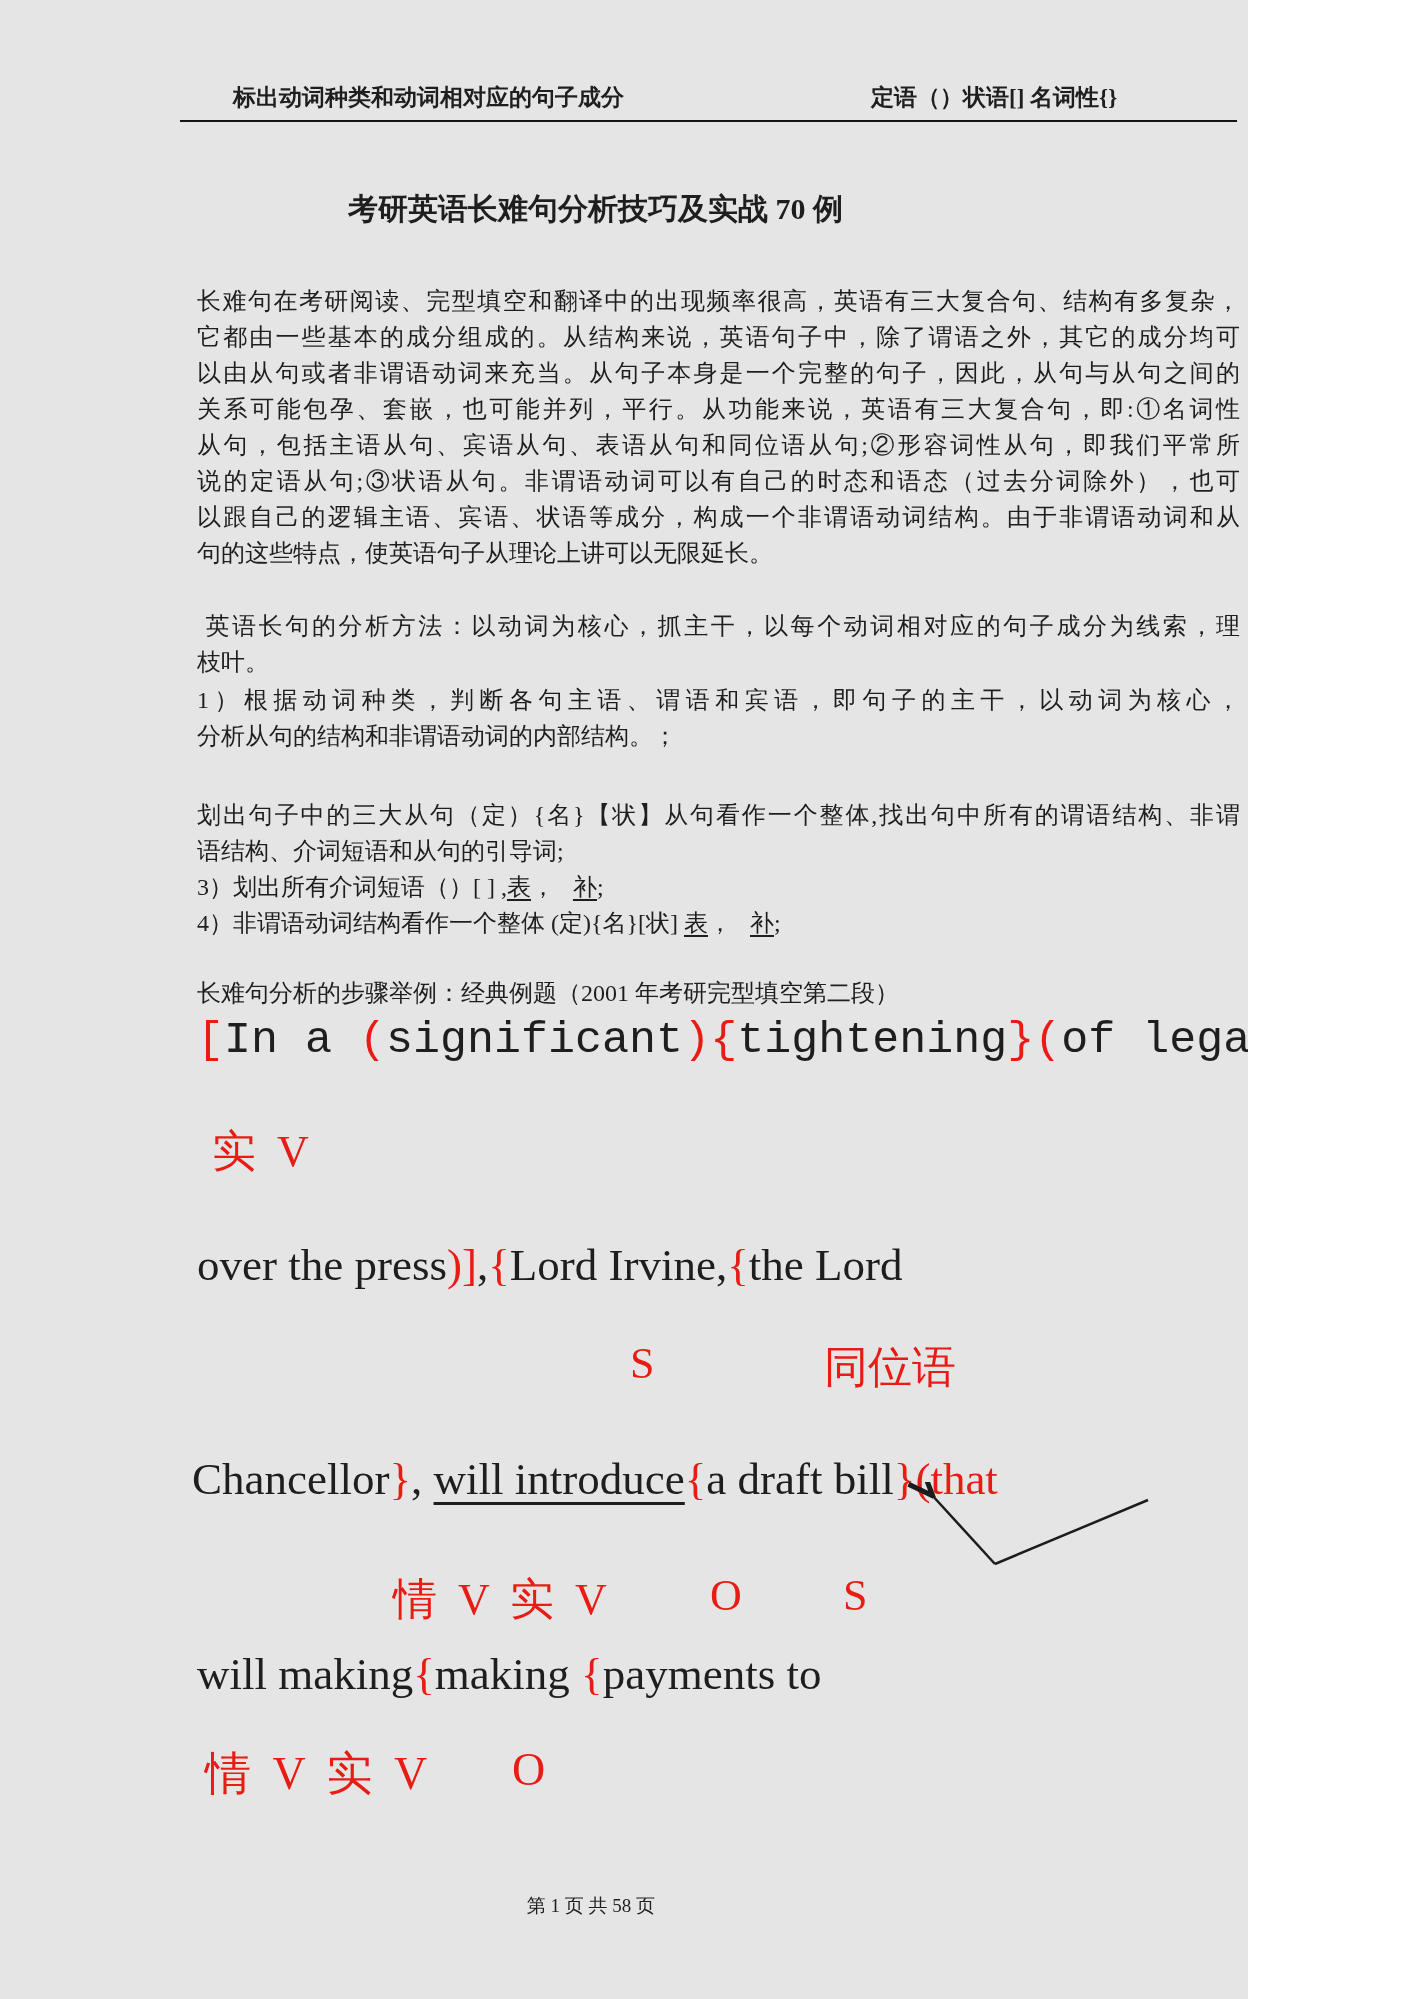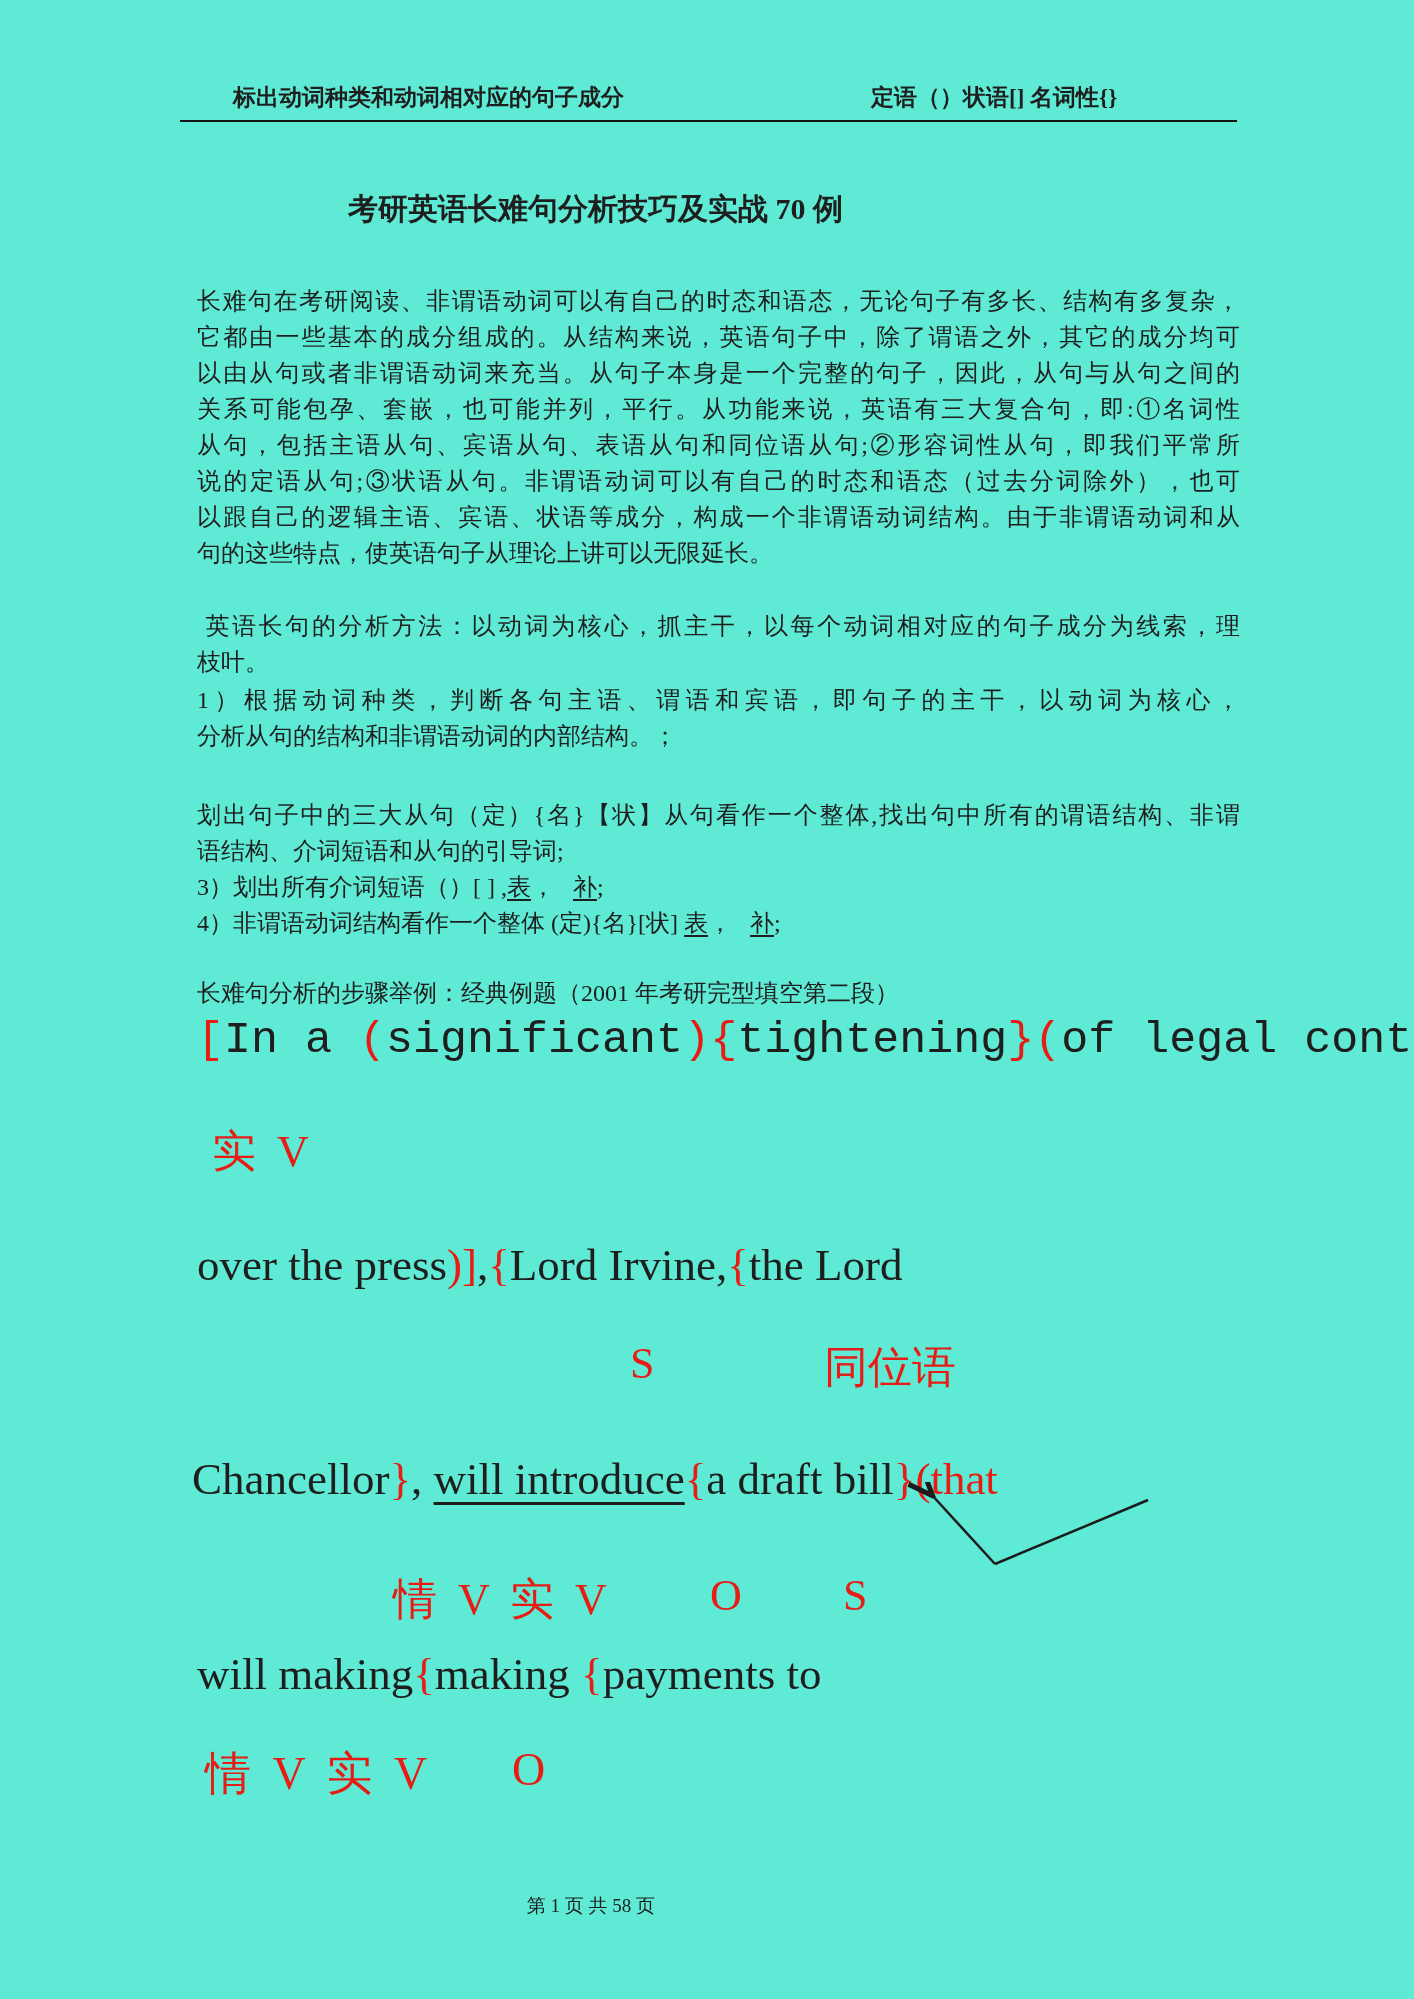--- a/index.html
+++ b/index.html
@@ -1,18 +1,18 @@
 <!DOCTYPE html>
 <html style="--red: #e81c14; --ink: #1e1e1e;"><head>
 <meta charset="utf-8">
 <style>
   :root{ --red:#e81c14; --ink:#1e1e1e; }
   html,body{margin:0;padding:0;background:#ffffff;}
   .page{
-    position:relative;width:1414px;height:1999px;background:#5eead4;overflow:hidden;
+    position:relative;width:1248px;height:1999px;background:#e5e5e5;overflow:hidden;
     font-family:"Liberation Serif","DejaVu Serif",serif;color:var(--ink);
   }
   .abs{position:absolute;}
   
   .hdr{font-size:23px;font-weight:bold;white-space:nowrap;}
   .rule{position:absolute;left:180px;top:120px;width:1057px;height:2px;background:#141414;}
   
   .title{font-size:30px;font-weight:bold;white-space:nowrap;}
   
   .cn{font-size:24px;line-height:36px;width:1043px;white-space:nowrap;}
@@ -35,21 +35,21 @@
 
 <div class="page">
 
   <div class="abs hdr" style="left:233px;top:82px;">标出动词种类和动词相对应的句子成分</div>
   <div class="abs hdr" style="left:855px;top:82px;margin-left:16px;">定语（）状语[] 名词性{}</div>
   <div class="rule"></div>
 
   <div class="abs title" style="left:348px;top:189px;">考研英语长难句分析技巧及实战 70 例</div>
 
   <div class="abs cn" style="left:197px;top:283px;">
-    <div class="cnline just">长难句在考研阅读、非谓语动词可以有自己的时态和语态，无论句子有多长、结构有多复杂，</div>
+    <div class="cnline just">长难句在考研阅读、完型填空和翻译中的出现频率很高，英语有三大复合句、结构有多复杂，</div>
     <div class="cnline just">它都由一些基本的成分组成的。从结构来说，英语句子中，除了谓语之外，其它的成分均可</div>
     <div class="cnline just">以由从句或者非谓语动词来充当。从句子本身是一个完整的句子，因此，从句与从句之间的</div>
     <div class="cnline just">关系可能包孕、套嵌，也可能并列，平行。从功能来说，英语有三大复合句，即:①名词性</div>
     <div class="cnline just">从句，包括主语从句、宾语从句、表语从句和同位语从句;②形容词性从句，即我们平常所</div>
     <div class="cnline just">说的定语从句;③状语从句。非谓语动词可以有自己的时态和语态（过去分词除外），也可</div>
     <div class="cnline just">以跟自己的逻辑主语、宾语、状语等成分，构成一个非谓语动词结构。由于非谓语动词和从</div>
     <div class="cnline">句的这些特点，使英语句子从理论上讲可以无限延长。</div>
   </div>
 
   <div class="abs cn" style="left:197px;top:608px;">

